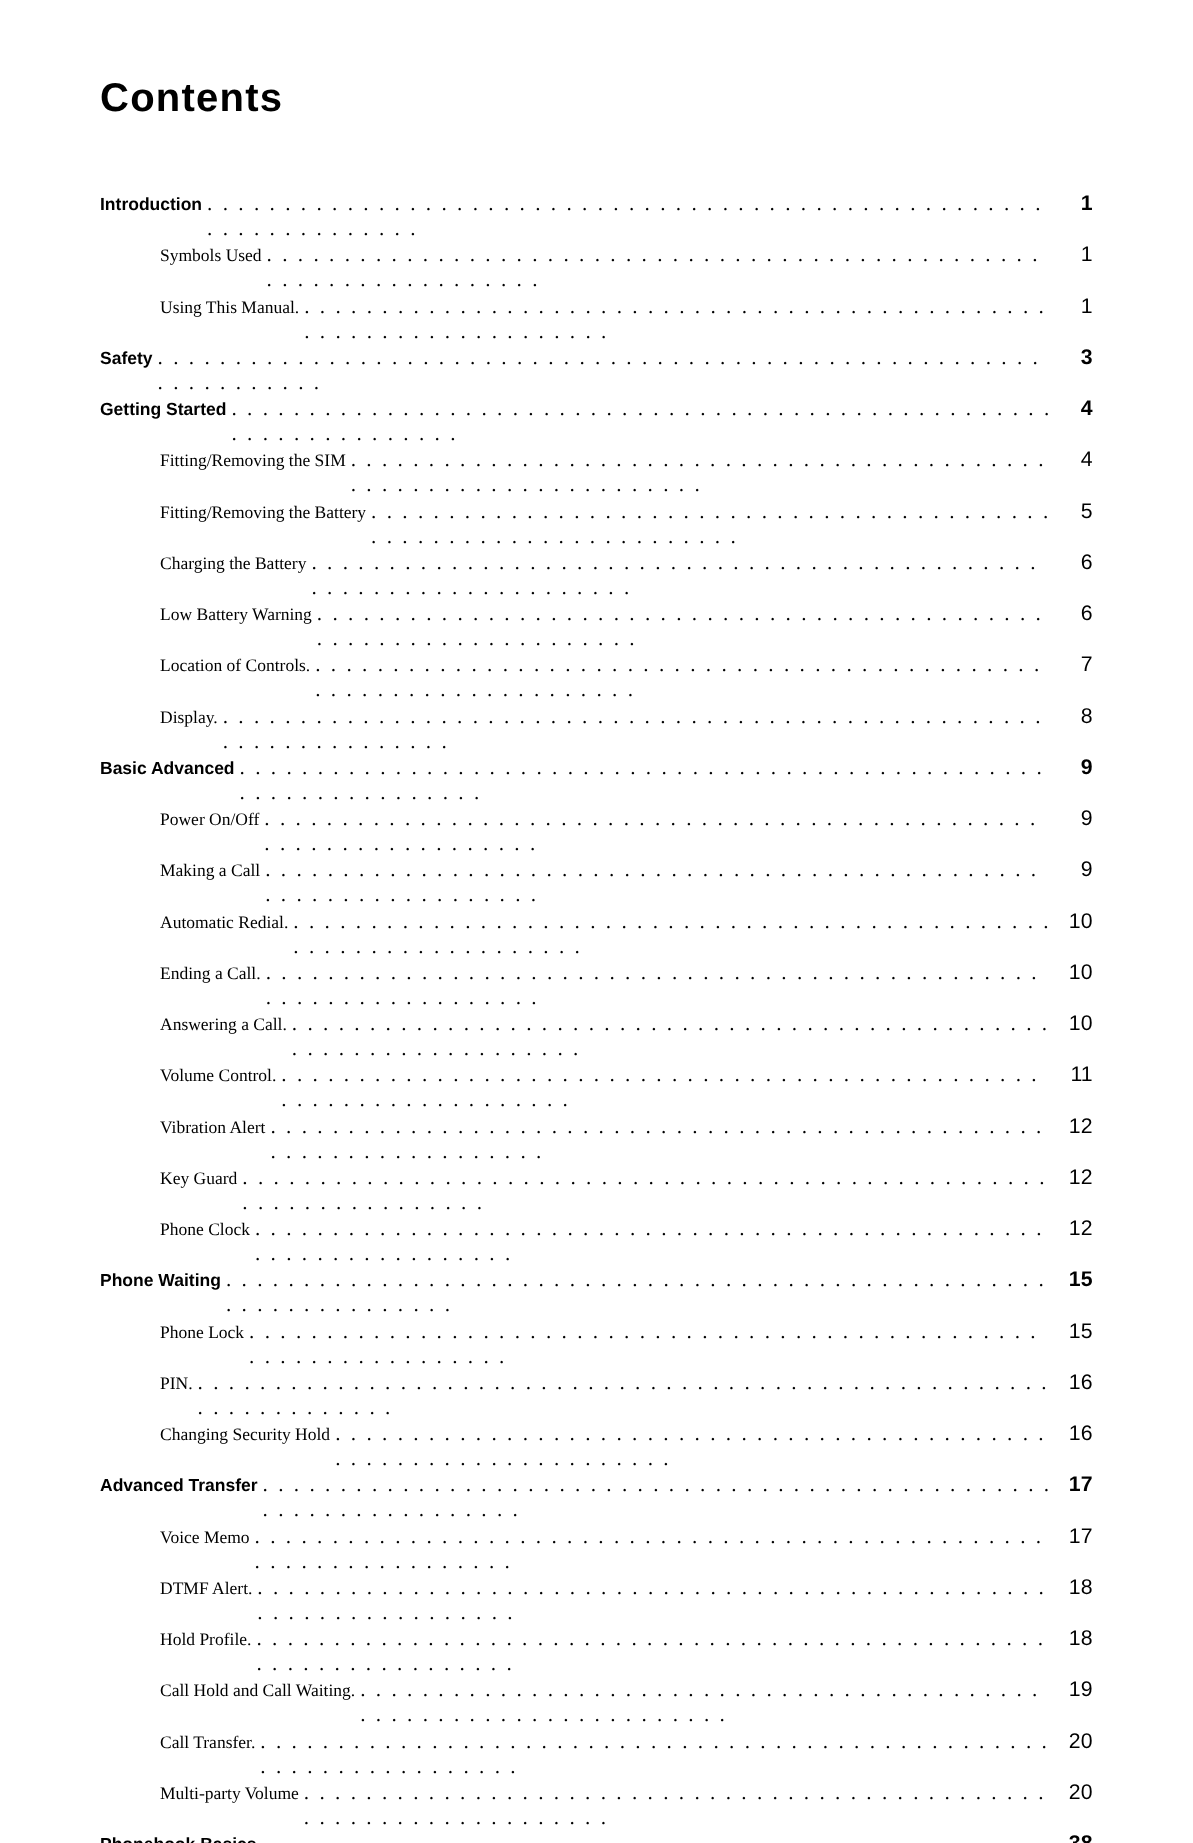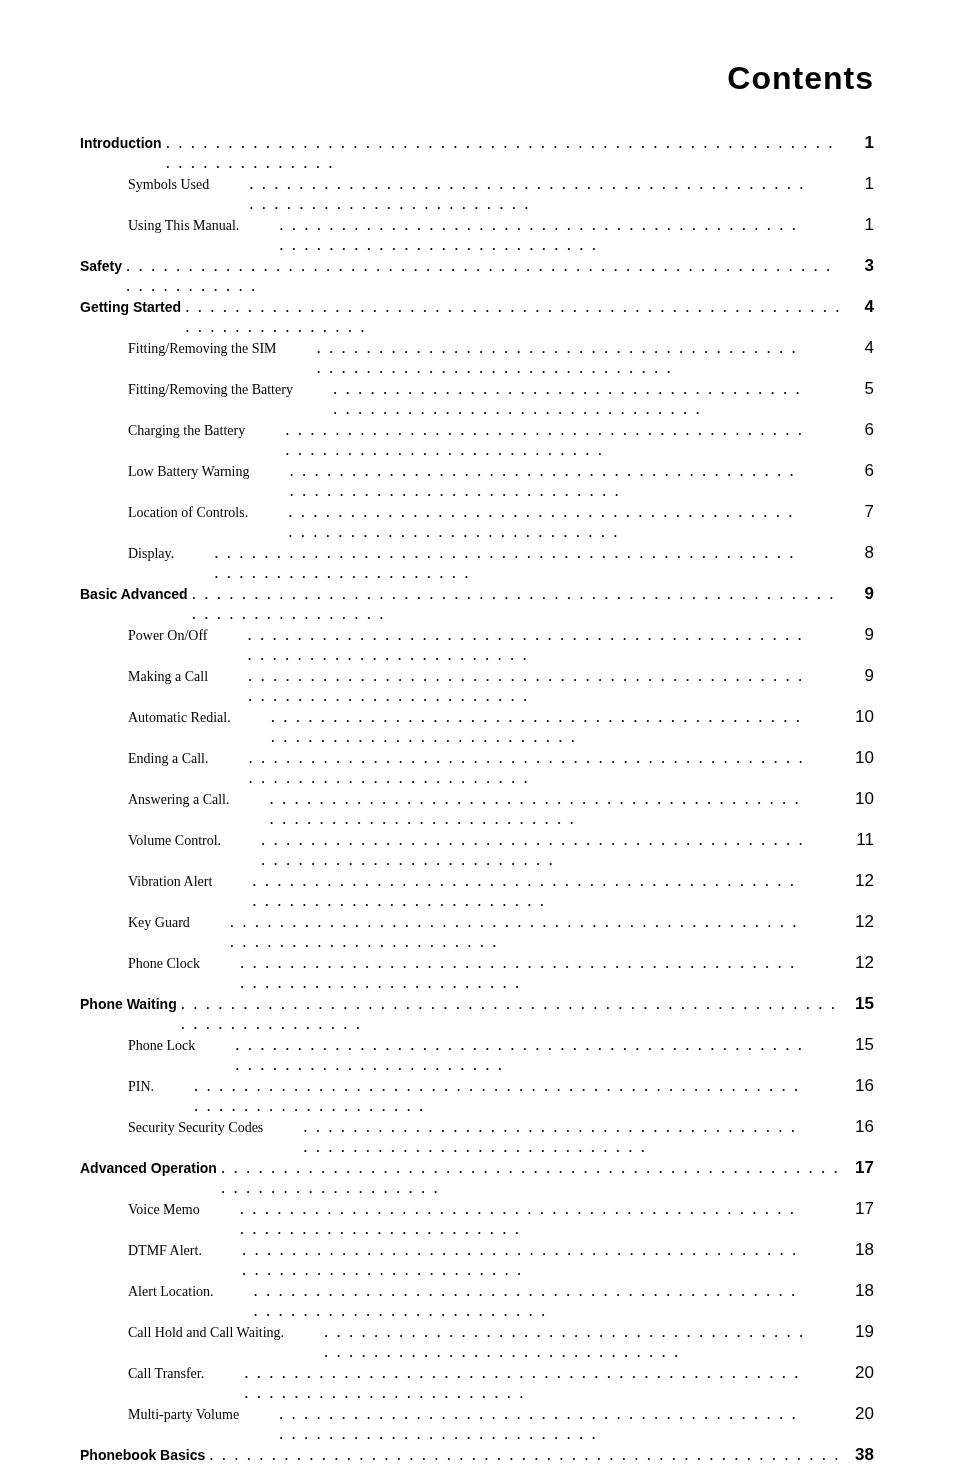--- a/index.html
+++ b/index.html
@@ -11,25 +11,25 @@
     body {
       background: #ffffff;
       font-family: 'Times New Roman', Times, serif;
       width: 954px;
       min-height: 1474px;
       padding: 60px 80px 60px 80px;
       color: #000000;
     }
 
     .page-title {
-      text-align: right;
+      text-align: left;
       font-size: 32px;
       font-weight: bold;
       font-family: Arial, Helvetica, sans-serif;
-      margin-bottom: 36px;
+      margin-bottom: 56px;
       letter-spacing: 1px;
     }
 
     .toc-entry {
       display: flex;
       align-items: baseline;
       width: 100%;
     }
 
     .toc-label {
@@ -63,21 +63,20 @@
       text-align: right;
       min-width: 28px;
     }
 
     .toc-page.bold {
       font-weight: bold;
     }
 
     .indent-1 {
       padding-left: 48px;
-      gap: 36px;
     }
 
     .row {
       margin-bottom: 1px;
     }
   </style>
 </head>
 <body>
 
 <h1 class="page-title">Contents</h1>
@@ -246,49 +245,49 @@
     </div>
     <div class="row">
       <div class="toc-entry indent-1">
         <span class="toc-label normal">PIN.</span>
         <span class="toc-dots"> . . . . . . . . . . . . . . . . . . . . . . . . . . . . . . . . . . . . . . . . . . . . . . . . . . . . . . . . . . . . . . . . . . . .</span>
         <span class="toc-page ">16</span>
       </div>
     </div>
     <div class="row">
       <div class="toc-entry indent-1">
-        <span class="toc-label normal">Security Security Codes</span>
+        <span class="toc-label normal">Changing Security Hold</span>
         <span class="toc-dots"> . . . . . . . . . . . . . . . . . . . . . . . . . . . . . . . . . . . . . . . . . . . . . . . . . . . . . . . . . . . . . . . . . . . .</span>
         <span class="toc-page ">16</span>
       </div>
     </div>
     <div class="row">
       <div class="toc-entry">
-        <span class="toc-label bold">Advanced Operation</span>
+        <span class="toc-label bold">Advanced Transfer</span>
         <span class="toc-dots"> . . . . . . . . . . . . . . . . . . . . . . . . . . . . . . . . . . . . . . . . . . . . . . . . . . . . . . . . . . . . . . . . . . . .</span>
         <span class="toc-page bold">17</span>
       </div>
     </div>
     <div class="row">
       <div class="toc-entry indent-1">
         <span class="toc-label normal">Voice Memo</span>
         <span class="toc-dots"> . . . . . . . . . . . . . . . . . . . . . . . . . . . . . . . . . . . . . . . . . . . . . . . . . . . . . . . . . . . . . . . . . . . .</span>
         <span class="toc-page ">17</span>
       </div>
     </div>
     <div class="row">
       <div class="toc-entry indent-1">
         <span class="toc-label normal">DTMF Alert.</span>
         <span class="toc-dots"> . . . . . . . . . . . . . . . . . . . . . . . . . . . . . . . . . . . . . . . . . . . . . . . . . . . . . . . . . . . . . . . . . . . .</span>
         <span class="toc-page ">18</span>
       </div>
     </div>
     <div class="row">
       <div class="toc-entry indent-1">
-        <span class="toc-label normal">Alert Location.</span>
+        <span class="toc-label normal">Hold Profile.</span>
         <span class="toc-dots"> . . . . . . . . . . . . . . . . . . . . . . . . . . . . . . . . . . . . . . . . . . . . . . . . . . . . . . . . . . . . . . . . . . . .</span>
         <span class="toc-page ">18</span>
       </div>
     </div>
     <div class="row">
       <div class="toc-entry indent-1">
         <span class="toc-label normal">Call Hold and Call Waiting.</span>
         <span class="toc-dots"> . . . . . . . . . . . . . . . . . . . . . . . . . . . . . . . . . . . . . . . . . . . . . . . . . . . . . . . . . . . . . . . . . . . .</span>
         <span class="toc-page ">19</span>
       </div>

